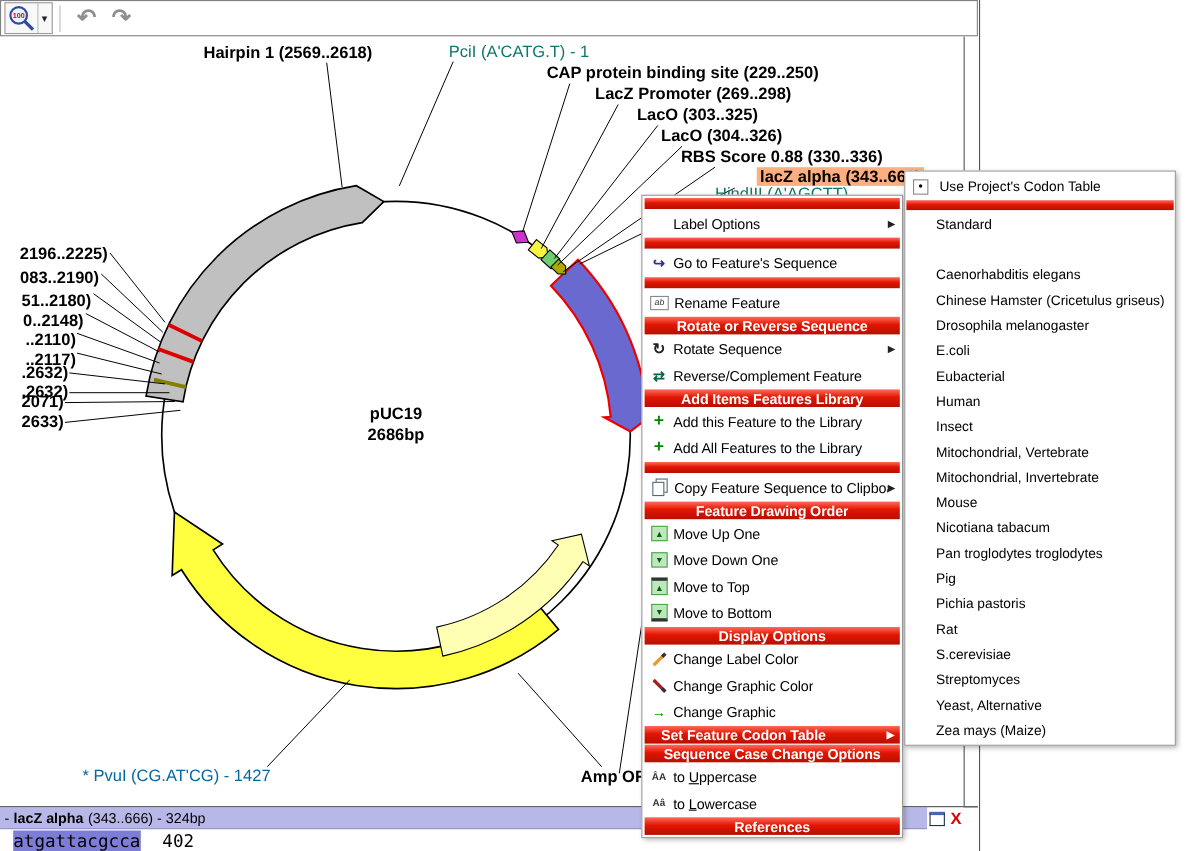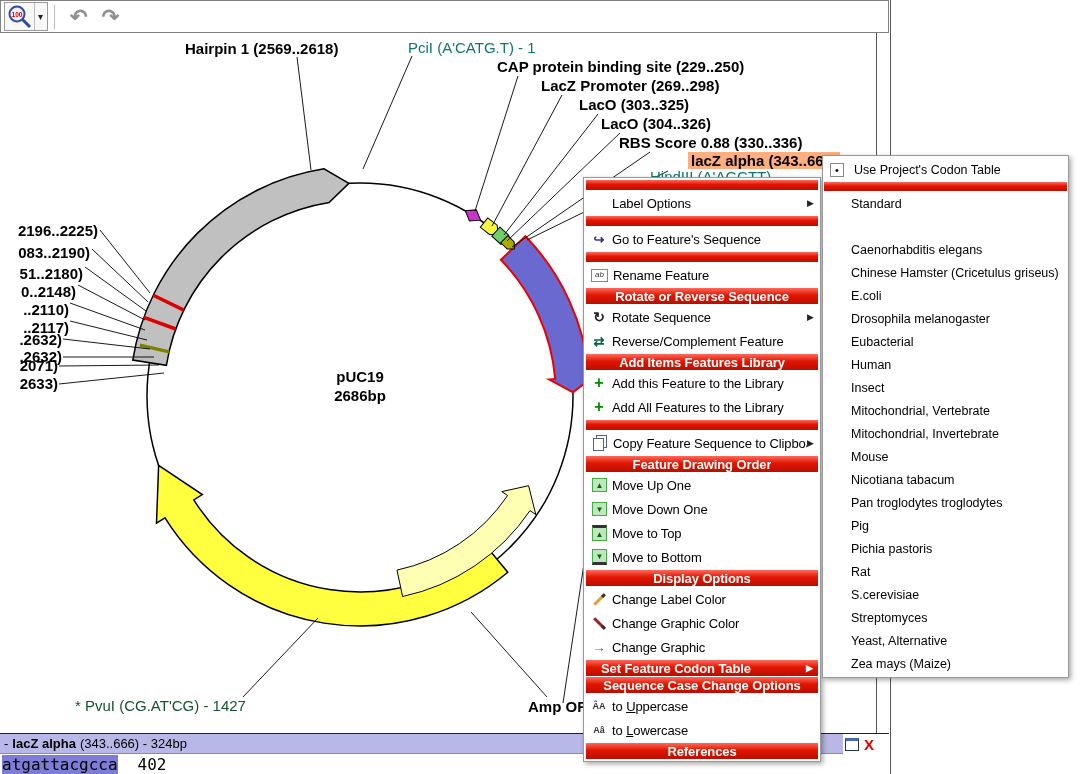--- a/index.html
+++ b/index.html
@@ -11,34 +11,34 @@
   .tool-zoom{display:flex;align-items:center;margin-left:3px;border:1px solid #9a9a9a;background:#f8f8f8;height:27px;padding:0 1px;}
   .caret{font-size:10px;color:#222;padding:0 3px;border-left:1px solid #bbb;height:100%;display:flex;align-items:center;}
   .tsep{width:1px;height:24px;background:#bbb;margin:0 8px 0 6px;}
   .tbtn{font-size:21px;color:#8f8f8f;font-weight:bold;padding:0 7px;line-height:28px;}
   
   #map-svg{position:absolute;left:0;top:0;z-index:1;}
   #map-labels{position:absolute;left:0;top:0;width:890px;height:774px;z-index:2;pointer-events:none;}
   .lbl{position:absolute;font-size:15px;white-space:nowrap;color:#000;pointer-events:auto;}
   .lbl.bold{font-weight:700;}
   .lbl.blue{color:#0f766e;}
-  .lbl.red{color:#14532d;}
+  .lbl.red{color:#0369a1;}
   .lbl.highlight{background:#ffae80;padding:0 3px;}
   .lbl.leftcut{text-align:right;width:200px;font-weight:700;}
   .center-label{position:absolute;left:300px;top:367px;width:120px;text-align:center;font-weight:700;font-size:15px;line-height:19px;z-index:2;}
   
   .scrollstrip{position:absolute;left:876px;top:33px;width:13px;height:700px;border-left:1px solid #555;background:#fff;z-index:5;}
   
   .bottombar{position:absolute;left:0;top:733px;width:889px;height:41px;border-top:1px solid #222;background:#fff;z-index:6;}
   .featbar{position:absolute;left:0;top:0;width:843px;height:20px;background:#b8b8e8;border-bottom:1px solid #8888bb;font-size:13px;display:flex;align-items:center;padding-left:4px;box-sizing:border-box;gap:4px;}
   .featbar b{font-size:13px;}
   .winctl{position:absolute;left:843px;top:0;width:33px;height:20px;background:#fff;display:flex;align-items:center;justify-content:center;gap:5px;}
   .restore{width:12px;height:9px;border:1px solid #234;border-top:3px solid #4668b0;background:#fff;display:inline-block;}
   .closex{color:#dd0000;font-weight:900;font-size:15px;line-height:15px;}
-  .seqrow{position:absolute;left:0;top:20px;width:876px;height:21px;background:#fff;font-family:"DejaVu Sans Mono",monospace;font-size:16px;display:flex;align-items:center;padding-left:2px;box-sizing:border-box;}
+  .seqrow{position:absolute;left:0;top:20px;width:876px;height:21px;background:#fff;font-family:"DejaVu Sans Mono",monospace;font-size:16px;display:flex;align-items:center;padding-left:12px;box-sizing:border-box;}
   .seq.lower{background:#7d7dd8;}
   .seq.upper{background:#c9c9f0;}
   .seqpos{margin-left:20px;}
   
   .menu{position:absolute;background:#fff;border:1px solid #999;box-shadow:2px 2px 5px rgba(0,0,0,.35);box-sizing:border-box;}
   #ctx-menu{left:583px;top:177px;width:238px;z-index:10;padding:1px;}
   #codon-menu{left:822px;top:155px;width:247px;z-index:11;padding:2px 1px;}
   .redbar{background:linear-gradient(180deg,#ff6a5e,#e11600 45%,#b80f00);}
   .msep{height:10px;margin:1px;}
   .mhead{height:16px;margin:1px;display:flex;align-items:center;justify-content:center;color:#fff;font-weight:700;font-size:12px;white-space:nowrap;}
@@ -285,22 +285,22 @@
   <div id="codon-menu" class="menu">
       <div class="srow">
         <span class="mi-icon ic-radio">•</span>
         <span>Use Project's Codon Table</span>
       </div>
       <div class="ssep redbar"></div>
       <div class="srow plain">Standard</div>
       <div class="srow plain hl redbar">Arabidopsis thaliana</div>
       <div class="srow plain">Caenorhabditis elegans</div>
       <div class="srow plain">Chinese Hamster (Cricetulus griseus)</div>
+      <div class="srow plain">Drosophila melanogaster</div>
       <div class="srow plain">E.coli</div>
-      <div class="srow plain">Drosophila melanogaster</div>
       <div class="srow plain">Eubacterial</div>
       <div class="srow plain">Human</div>
       <div class="srow plain">Insect</div>
       <div class="srow plain">Mitochondrial, Vertebrate</div>
       <div class="srow plain">Mitochondrial, Invertebrate</div>
       <div class="srow plain">Mouse</div>
       <div class="srow plain">Nicotiana tabacum</div>
       <div class="srow plain">Pan troglodytes troglodytes</div>
       <div class="srow plain">Pig</div>
       <div class="srow plain">Pichia pastoris</div>

